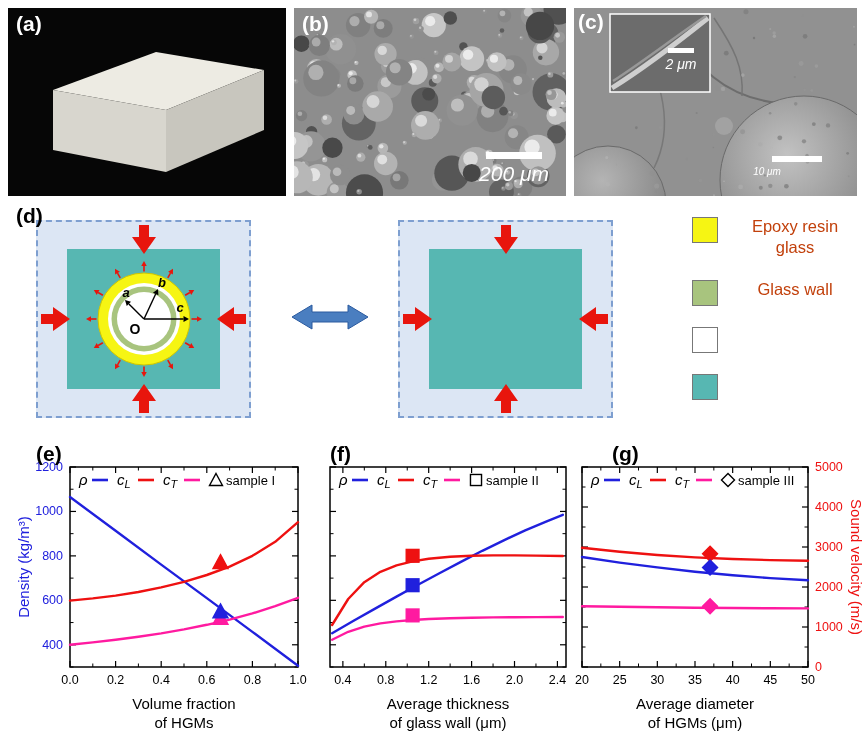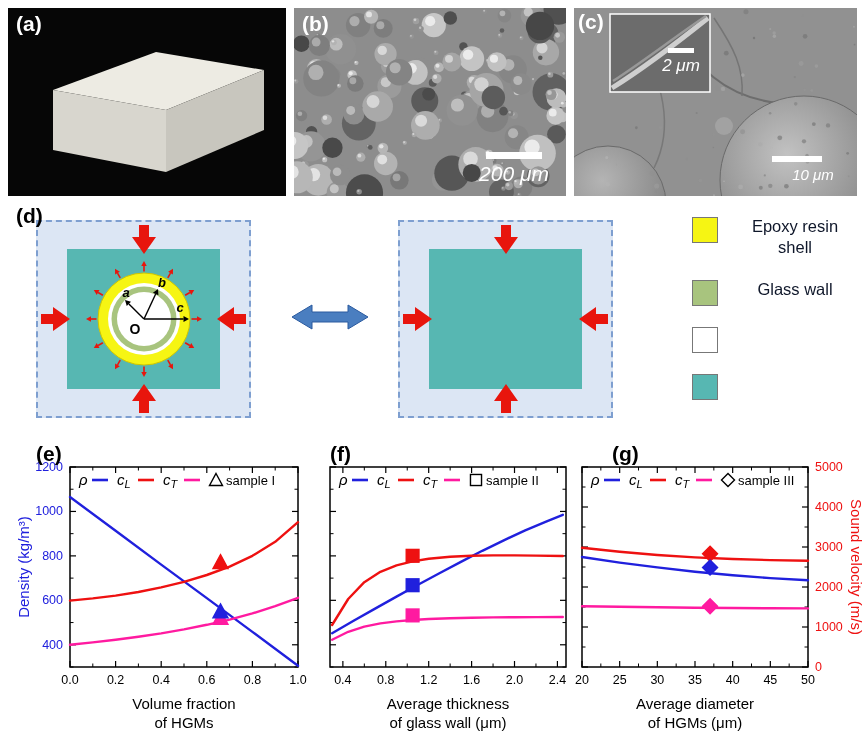--- a/index.html
+++ b/index.html
@@ -8,21 +8,21 @@
   svg{display:block;}
   svg text{font-family:"Liberation Sans",sans-serif;}
   .plabel{position:absolute;font-weight:bold;font-size:21px;color:#000;z-index:6;}
   .plabel.light{color:#fff;}
   .dashedbox{position:absolute;background:#dce6f4;border:2px dashed #7e9fd0;box-sizing:border-box;}
   .sbar{position:absolute;background:#fff;z-index:5;}
   .sbtxt{position:absolute;color:#fff;font-style:italic;text-align:center;z-index:5;}
   .legendcol{position:absolute;display:flex;flex-direction:column;gap:20px;}
   .legrow{display:flex;align-items:flex-start;gap:16px;}
   .swatchsvg{flex:0 0 auto;margin-top:1px;}
-  .leglabel{font-size:16.5px;color:#0f172a;width:122px;text-align:center;line-height:1.3;}
+  .leglabel{font-size:16.5px;color:#c2410c;width:122px;text-align:center;line-height:1.3;}
 </style>
 </head>
 <body>
 
 <div id="fig">
 
   <svg class="abs" style="left:8px;top:8px" width="278" height="188">
     <rect x="0" y="0" width="278" height="188" fill="#060606"></rect>
     <polygon points="45,82 148,44 256,62 158,102" fill="#edebe3"></polygon>
     <polygon points="45,82 158,102 158,164 45,142" fill="#d8d6ce"></polygon>
@@ -347,23 +347,23 @@
       <circle cx="274.71429183813444" cy="168.35783607681753" r="0.9509336419753087" fill="rgb(140,140,140)" opacity="0.55"></circle>
       <circle cx="33.67418552812072" cy="176.31044238683128" r="2.312260802469136" fill="rgb(180,180,180)" opacity="0.55"></circle>
       <circle cx="112.90156893004115" cy="150.99555898491084" r="1.2439583333333335" fill="rgb(142,142,142)" opacity="0.55"></circle>
       <circle cx="254.01579218106994" cy="117.37508573388203" r="2.1831712962962966" fill="rgb(114,114,114)" opacity="0.55"></circle>
       <circle cx="78.06520061728395" cy="165.56942729766803" r="2.3057175925925923" fill="rgb(144,144,144)" opacity="0.55"></circle>
       <circle cx="166.60945644718794" cy="178.93767146776406" r="2.4300077160493827" fill="rgb(178,178,178)" opacity="0.55"></circle>
       <circle cx="233.026140260631" cy="147.433487654321" r="1.7468904320987655" fill="rgb(122,122,122)" opacity="0.55"></circle>
     </svg>
   <div class="plabel light" style="left:578px;top:10px">(c)</div>
   <div class="sbar" style="left:668px;top:48px;width:26px;height:5px"></div>
-  <div class="sbtxt" style="left:652px;top:56px;width:58px;font-size:17px">2 μm</div>
+  <div class="sbtxt" style="left:652px;top:56px;width:58px;font-size:14px">2 μm</div>
   <div class="sbar" style="left:772px;top:156px;width:50px;height:6px"></div>
-  <div class="sbtxt" style="left:780px;top:166px;width:66px;font-size:15px">10 μm</div>
+  <div class="sbtxt" style="left:734px;top:166px;width:66px;font-size:10px">10 μm</div>
 
   <div class="plabel" style="left:16px;top:204px">(d)</div>
 
   <div class="dashedbox" style="left:36px;top:220px;width:215px;height:198px">
     <svg id="diag-left" width="211" height="194">
       <rect x="29" y="27" width="153" height="140" fill="#57b7b2"></rect>
       <circle cx="106" cy="97" r="46" stroke="#cfc400" stroke-width="1" fill="#f6f513"></circle>
       <circle cx="106" cy="97" r="36" fill="#ffffff"></circle>
       <circle cx="106" cy="97" r="32.5" fill="#a8c47e"></circle>
       <circle cx="106" cy="97" r="27" fill="#ffffff"></circle>
@@ -426,21 +426,21 @@
     </svg>
   </div>
 
   <div class="legendcol" style="left:692px;top:216px">
     <div class="legrow">
       <svg class="swatchsvg" width="26" height="26">
           <rect x="0.5" y="0.5" width="25" height="25" stroke="#777" fill="#f6f513"></rect>
         </svg>
       <div class="leglabel">
           <div>Epoxy resin</div>
-          <div>shell</div>
+          <div>glass</div>
         </div>
     </div>
     <div class="legrow">
       <svg class="swatchsvg" width="26" height="26">
           <rect x="0.5" y="0.5" width="25" height="25" stroke="#777" fill="#a8c47e"></rect>
         </svg>
       <div class="leglabel">
           <div>Glass wall</div>
         </div>
     </div>

